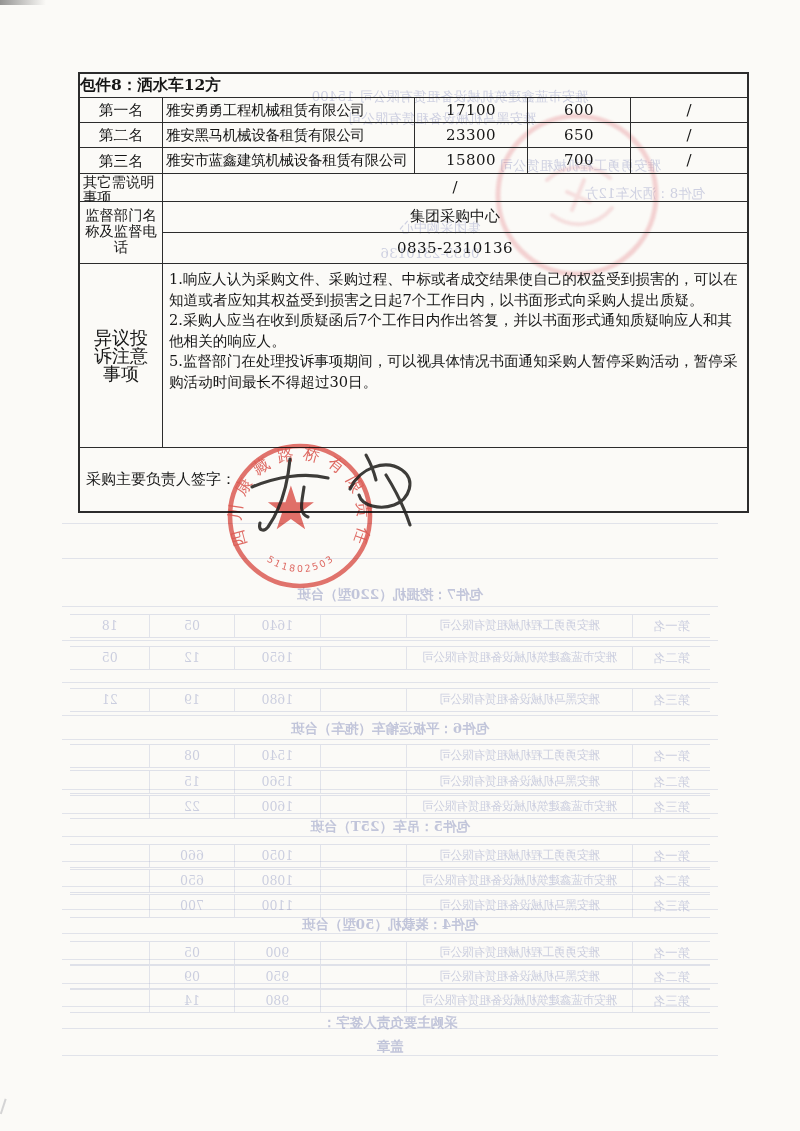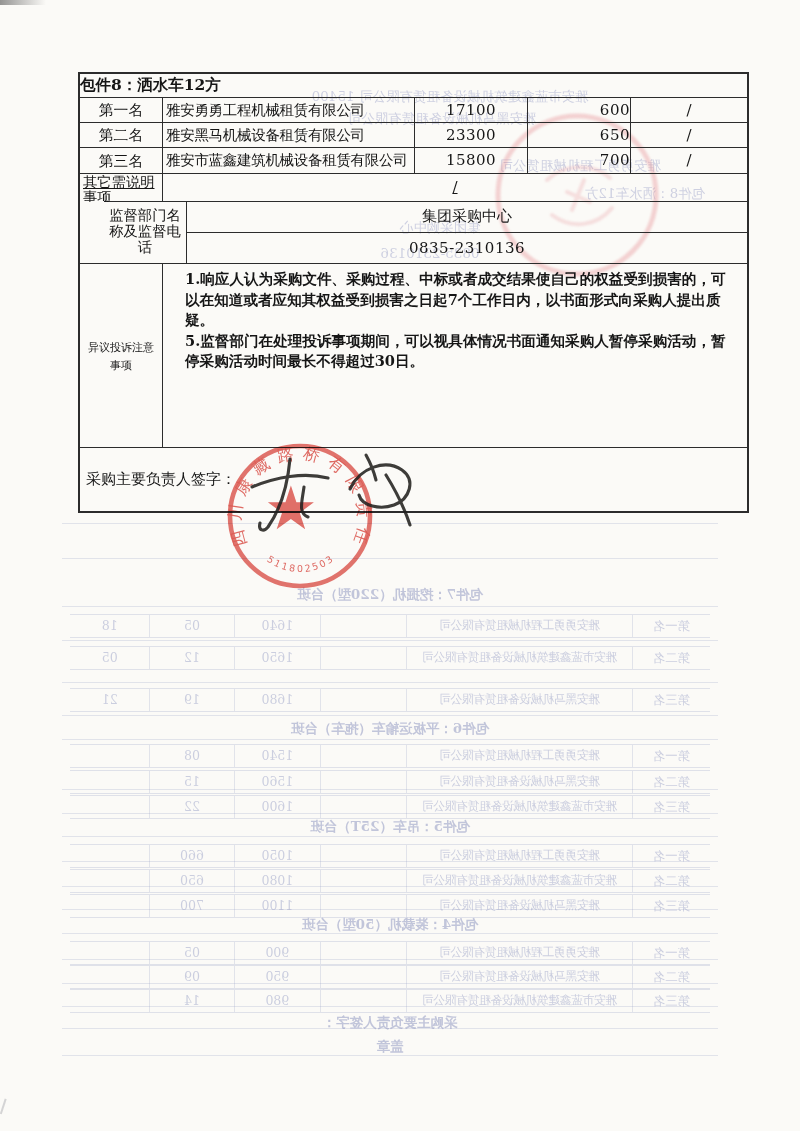--- a/index.html
+++ b/index.html
@@ -43,35 +43,35 @@
   .tr{display:flex;border-top:1.4px solid #2c2c2c;box-sizing:border-box;}
   .tr:first-child{border-top:none;}
   .td{box-sizing:border-box;border-left:1.4px solid #2c2c2c;overflow:hidden;}
   .td:first-child{border-left:none;}
   .t-header{height:23px;line-height:22px;text-align:center;font-weight:bold;font-size:15.5px;}
   .rrow{height:25px;line-height:24px;}
   .rrow.r3{height:26px;line-height:25px;}
   .td.rank{width:82px;text-align:center;font-size:14.8px;}
   .td.co{width:252px;padding-left:3px;font-size:14.5px;letter-spacing:-.3px;white-space:nowrap;}
   .td.price{width:113px;text-align:center;font-size:15px;letter-spacing:.5px;}
-  .td.sec{width:103px;text-align:right;font-size:15px;letter-spacing:.5px;}
+  .td.sec{width:103px;text-align:center;font-size:15px;letter-spacing:.5px;}
   .td.rem{flex:1;text-align:center;font-size:15px;}
-  .other{height:28px;text-decoration:underline;}
+  .other{height:28px;}
   .other .lbl{width:82px;font-size:14.3px;line-height:15px;padding:1px 2px 0 3px;height:28px;}
   .other .val{flex:1;text-align:center;line-height:26px;font-size:15px;}
-  .superv{height:62px;margin-left:24px;}
+  .superv{height:62px;}
   .superv .lbl{width:82px;font-size:14.3px;line-height:16px;text-align:center;padding-top:5px;}
   .superv .vcol{flex:1;display:flex;flex-direction:column;border-left:1.4px solid #2c2c2c;}
   .superv .dept{height:30px;line-height:29px;text-align:center;font-size:15px;}
   .superv .phone{height:31px;line-height:30px;text-align:center;font-size:15px;
     border-top:1.4px solid #2c2c2c;letter-spacing:.5px;}
   .objection{height:184px;}
   .objection .lbl{width:82px;display:flex;align-items:center;justify-content:center;
-    font-size:11px;line-height:18px;text-align:center;padding:0 6px;font-family:Liberation Serif, serif;}
-  .objection .content{flex:1;padding:5px 8px 0 22px;font-size:14.6px;line-height:20.6px;font-weight:bold;}
+    font-size:18px;line-height:18px;text-align:center;padding:0 6px;}
+  .objection .content{flex:1;padding:5px 8px 0 6px;font-size:14.6px;line-height:20.6px;}
   .sigrow{height:64px;}
   .sigrow .cell{flex:1;padding:22px 0 0 6px;font-size:15px;}
   
   .stamp{position:absolute;left:224px;top:440px;mix-blend-mode:multiply;
     filter:blur(.35px);opacity:.92;}
   .signature{position:absolute;left:238px;top:447px;filter:blur(.25px);}
 </style>
 </head>
 <body>
 
@@ -250,20 +250,21 @@
       <div class="vcol">
         <div class="dept">集团采购中心</div>
         <div class="phone">0835-2310136</div>
       </div>
     </div>
 
     <div class="tr objection">
       <div class="td lbl">异议投诉注意事项</div>
       <div class="td content">
         <div>1.响应人认为采购文件、采购过程、中标或者成交结果使自己的权益受到损害的，可以在知道或者应知其权益受到损害之日起7个工作日内，以书面形式向采购人提出质疑。</div>
+        <div>2.采购人应当在收到质疑函后7个工作日内作出答复，并以书面形式通知质疑响应人和其他相关的响应人。</div>
         <div>5.监督部门在处理投诉事项期间，可以视具体情况书面通知采购人暂停采购活动，暂停采购活动时间最长不得超过30日。</div>
       </div>
     </div>
 
     <div class="tr sigrow">
       <div class="cell">采购主要负责人签字：</div>
     </div>
   </div>
 
   <svg class="stamp" width="152" height="152" viewBox="0 0 152 152">

